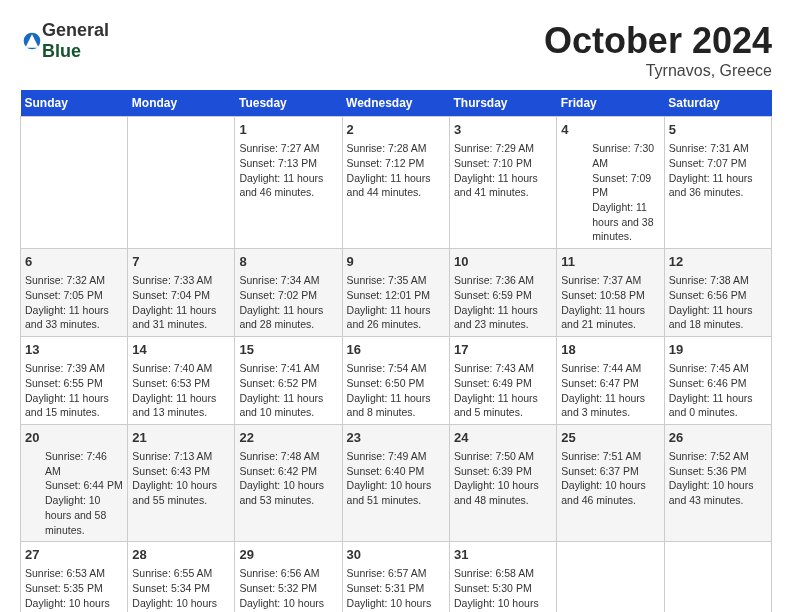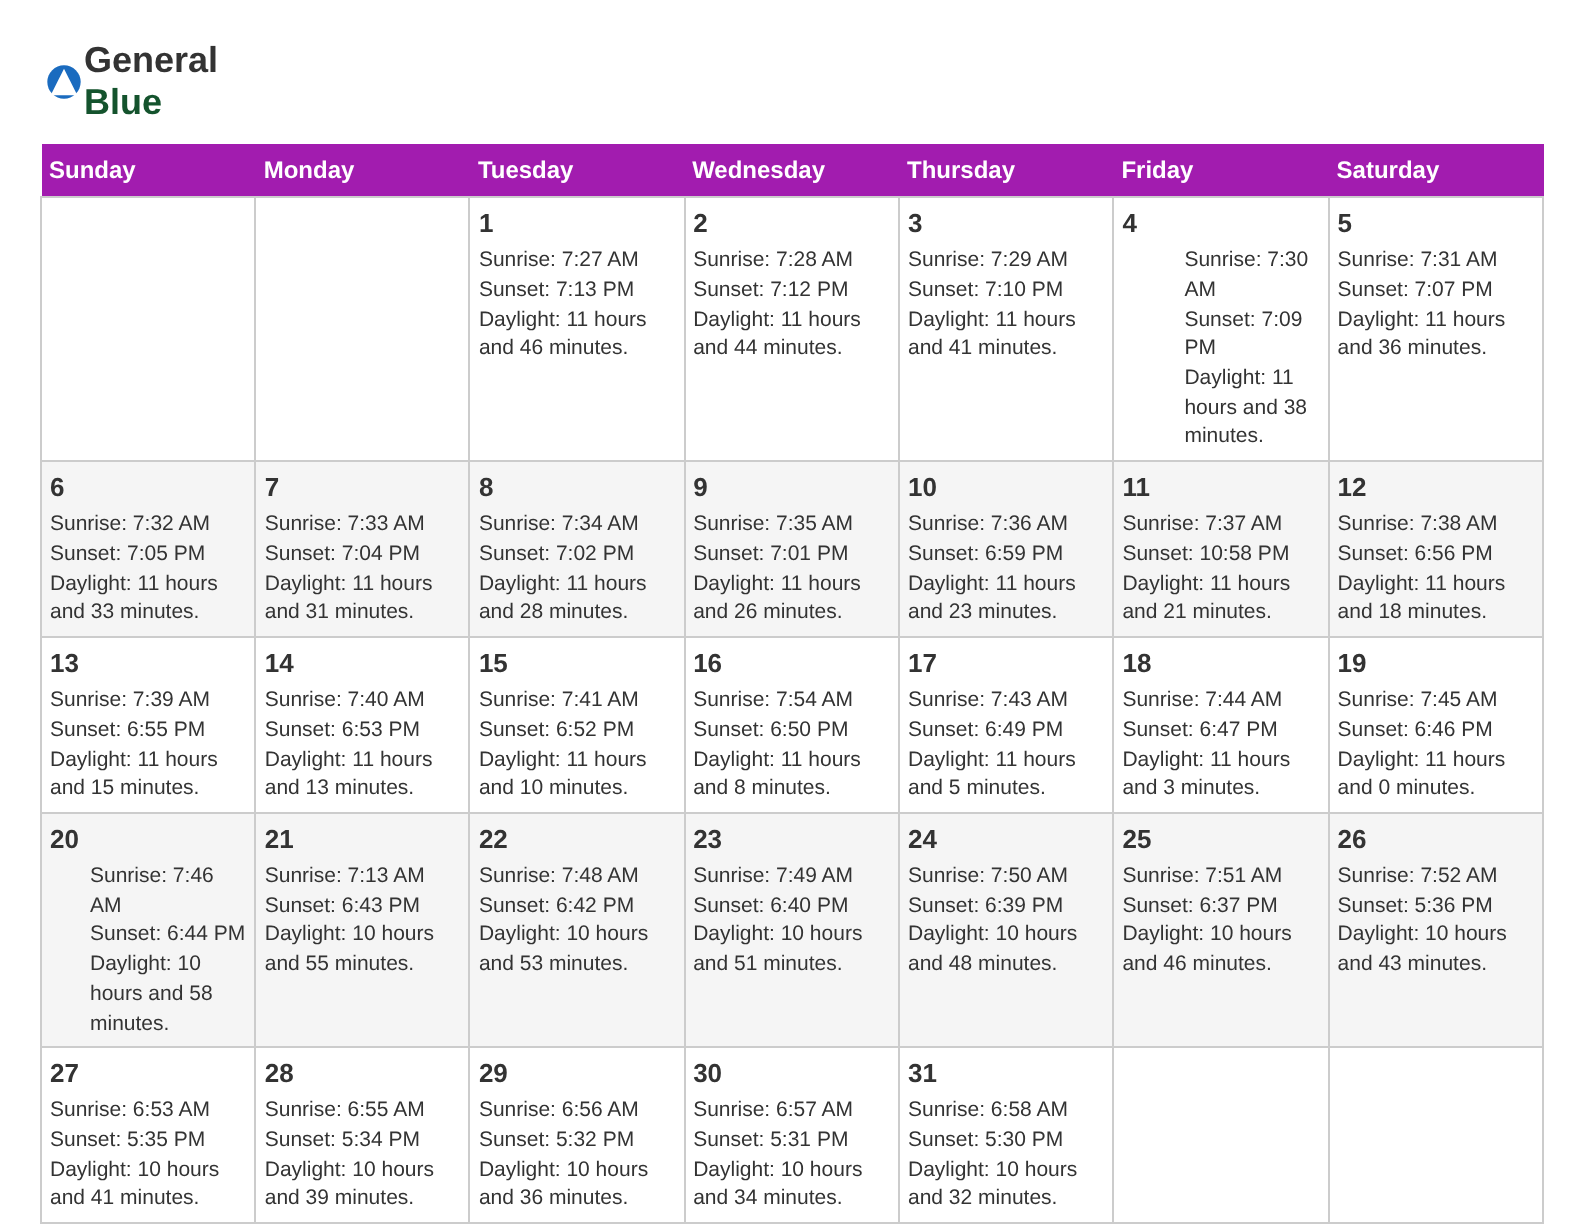--- a/index.html
+++ b/index.html
@@ -41,21 +41,21 @@
       font-size: 16px;
       font-weight: normal;
       color: #444;
     }
     table {
       width: 100%;
       border-collapse: collapse;
       font-size: 11px;
     }
     thead tr th {
-      background-color: #a21caf;
+      background-color: #1d4ed8;
       color: #fff;
       padding: 6px 4px;
       text-align: left;
       font-size: 12px;
     }
     tbody tr td {
       border: 1px solid #ccc;
       vertical-align: top;
       padding: 4px;
       width: 108px;
@@ -89,20 +89,24 @@
   <div class="logo">
     <svg class="logo-icon" viewBox="0 0 24 24">
       <circle cx="12" cy="12" r="10" fill="#1a6bbf"></circle>
       <polygon points="12,4 20,20 4,20" fill="white"></polygon>
     </svg>
     <span>
       <span class="logo-general">General</span><br>
       <span class="logo-blue">Blue</span>
     </span>
   </div>
+  <div class="month-title">
+    <h1>October 2024</h1>
+    <h2>Tyrnavos, Greece</h2>
+  </div>
 </div>
 
 <table>
   <thead>
     <tr id="weekday-header">
         <th>Sunday</th>
         <th>Monday</th>
         <th>Tuesday</th>
         <th>Wednesday</th>
         <th>Thursday</th>
@@ -160,21 +164,21 @@
         </td>
         <td>
           <div class="day-number">8</div>
           <div class="day-info" style="white-space: pre-line;">Sunrise: 7:34 AM
 Sunset: 7:02 PM
 Daylight: 11 hours and 28 minutes.</div>
         </td>
         <td>
           <div class="day-number">9</div>
           <div class="day-info" style="white-space: pre-line;">Sunrise: 7:35 AM
-Sunset: 7:01 PM
+Sunset: 12:01 PM
 Daylight: 11 hours and 26 minutes.</div>
         </td>
         <td>
           <div class="day-number">10</div>
           <div class="day-info" style="white-space: pre-line;">Sunrise: 7:36 AM
 Sunset: 6:59 PM
 Daylight: 11 hours and 23 minutes.</div>
         </td>
         <td>
           <div class="day-number">11</div>

